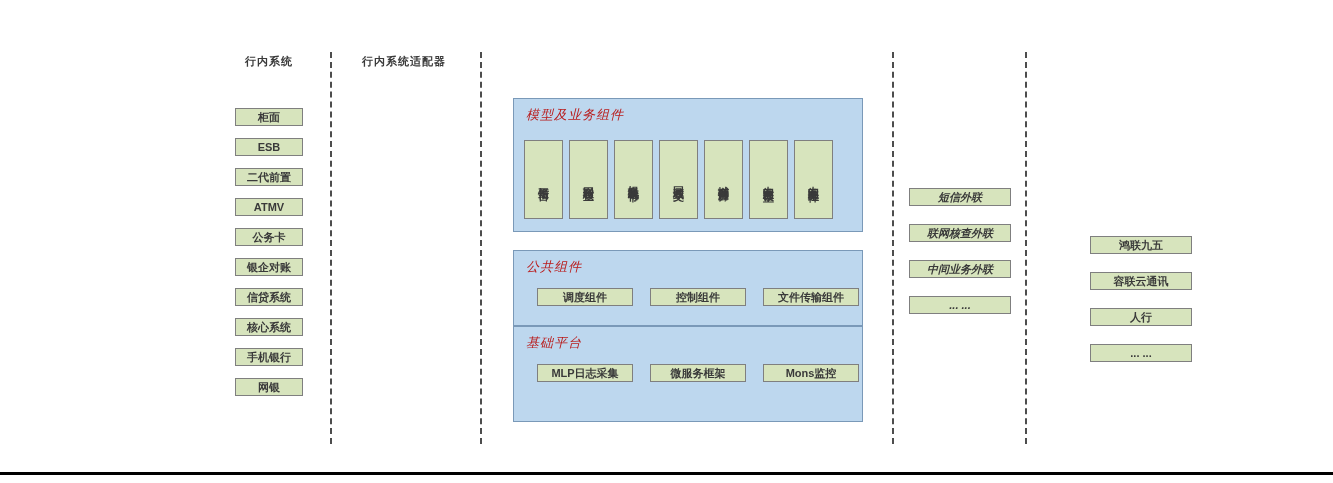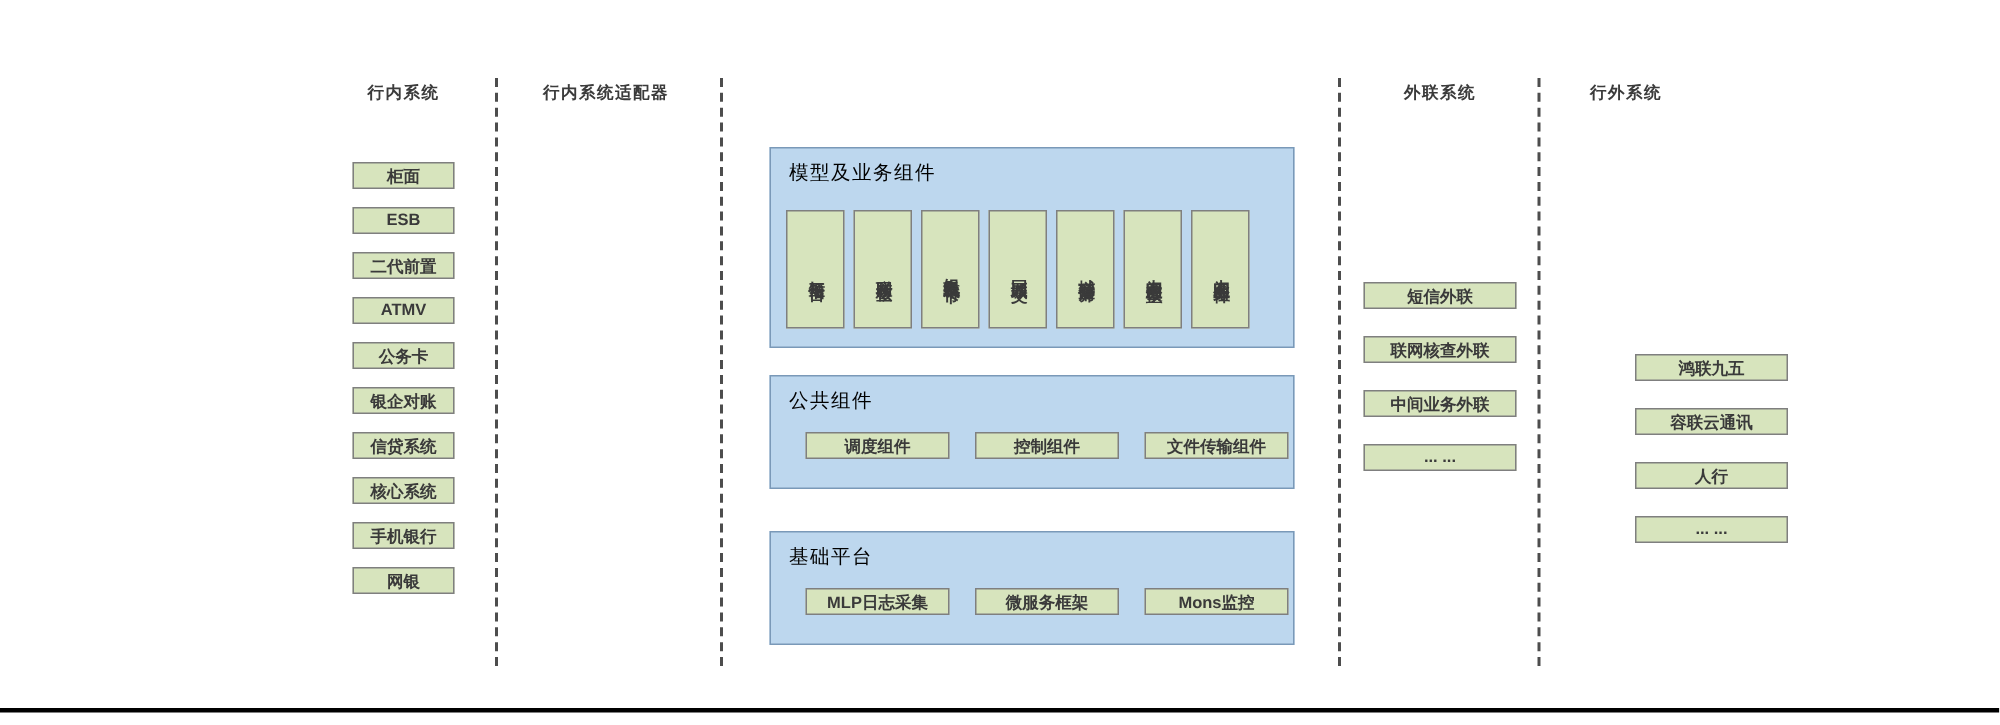--- a/index.html
+++ b/index.html
@@ -46,42 +46,43 @@
     display: flex;
     align-items: center;
     justify-content: center;
     font-size: 11px;
     font-weight: bold;
     color: #3a3a3a;
     white-space: nowrap;
   }
   .col-sys   { left: 235px;  top: 108px; width: 68px;  gap: 12px; }
   .col-adp   { left: 353px;  top: 108px; width: 102px; gap: 12px; }
-  .col-out   { left: 909px;  top: 188px; width: 102px; gap: 18px; }
+  .col-out   { left: 909px;  top: 188px; width: 102px; gap: 18px; font-style: italic; }
   .col-ext   { left: 1090px; top: 188px; width: 102px; gap: 18px; margin-top: 48px; }
   .col .gbox { height: 18px; width: 100%; }
   .panel {
     position: absolute;
     left: 513px;
     width: 350px;
     background: #bdd7ee;
     border: 1px solid #7a99b8;
   }
   .panel-label {
     position: absolute;
     left: 12px;
     top: 7px;
     font-size: 13px;
-    color: #000000;
+    color: #b91c1c;
     letter-spacing: 1px;
     white-space: nowrap;
+    font-style: italic;
   }
   #panel-model { top: 98px;  height: 134px; }
   #panel-common { top: 250px; height: 76px; }
-  #panel-base  { top: 354px; height: 76px; }
+  #panel-base  { top: 326px; height: 96px; }
   .vrow {
     position: absolute;
     left: 10px;
     top: 41px;
     display: flex;
     gap: 6px;
   }
   .vrow .gbox {
     width: 39px;
     height: 79px;
@@ -107,22 +108,20 @@
     background: #000000;
   }
 </style>
 </head>
 <body>
 
 <div class="stage">
 
   <div class="hdr" style="left:199px;">行内系统</div>
   <div class="hdr" style="left:334px;">行内系统适配器</div>
-  <div class="hdr" style="left:890px;">外联系统</div>
-  <div class="hdr" style="left:1014px;">行外系统</div>
 
   <div class="dash" style="left:330px;"></div>
   <div class="dash" style="left:480px;"></div>
   <div class="dash" style="left:892px;"></div>
   <div class="dash" style="left:1025px;"></div>
 
   <div class="col col-sys">
     <div class="gbox">柜面</div>
     <div class="gbox">ESB</div>
     <div class="gbox">二代前置</div>

